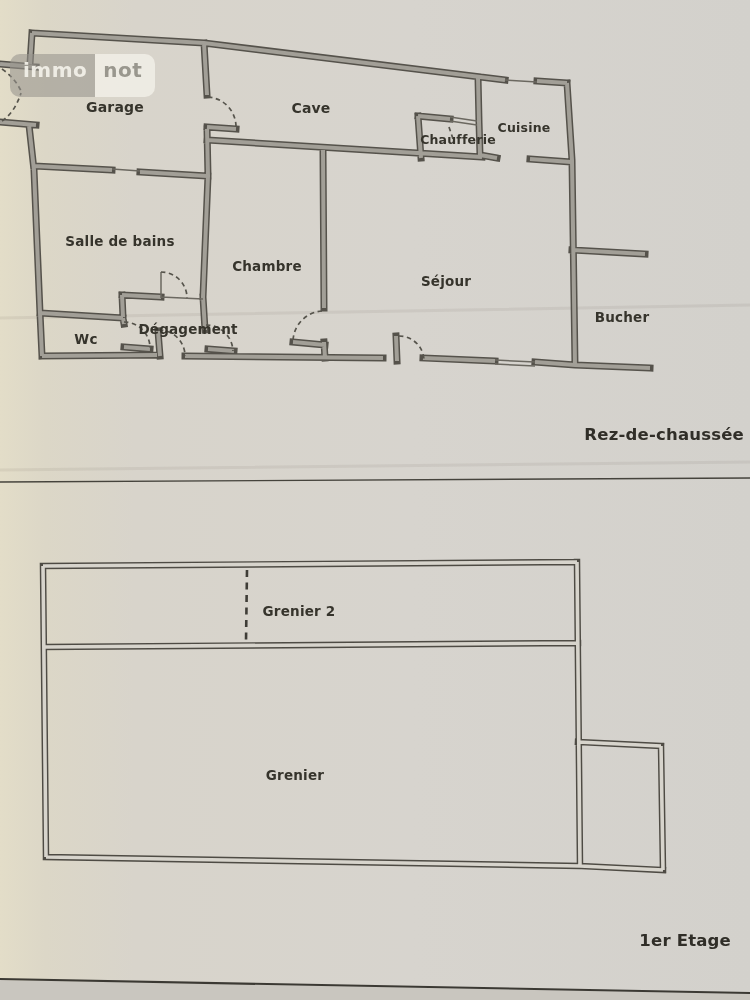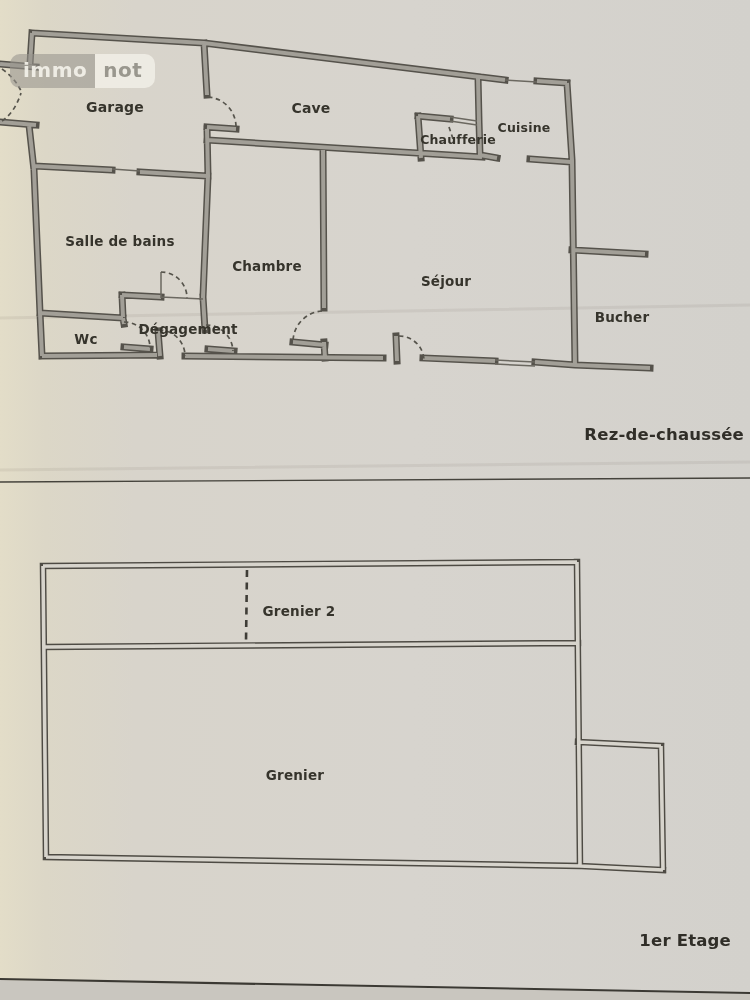--- a/index.html
+++ b/index.html
@@ -26,21 +26,21 @@
   text.caption{fill:#302e28;font-family:"DejaVu Sans","Liberation Sans",sans-serif;
                font-weight:700;font-size:16.5px;text-anchor:end;letter-spacing:.2px;}
 
   
   .logo{position:absolute;left:10px;top:6px;display:flex;align-items:stretch;
         border-radius:10px;overflow:hidden;
         font-weight:700;font-size:20px;line-height:26px;margin-top:48px;}
   .logo-left{background:rgba(152,149,141,.58);color:rgba(243,241,233,.92);
              padding:3px 8px 5px 13px;letter-spacing:.5px;}
   .logo-right{background:rgba(242,240,233,.80);color:rgba(149,146,137,.95);
-              padding:3px 13px 5px 8px;letter-spacing:.5px;}
+              padding:3px 13px 14px 8px;letter-spacing:.5px;}
 </style>
 </head>
 <body>
 
 <div class="stage">
 
 <svg width="750" height="1000" viewBox="0 0 750 1000">
   <defs>
     <linearGradient id="paper" x1="0" y1="0" x2="1" y2="0">
       <stop offset="0" stop-color="#e3ddc8"></stop>

